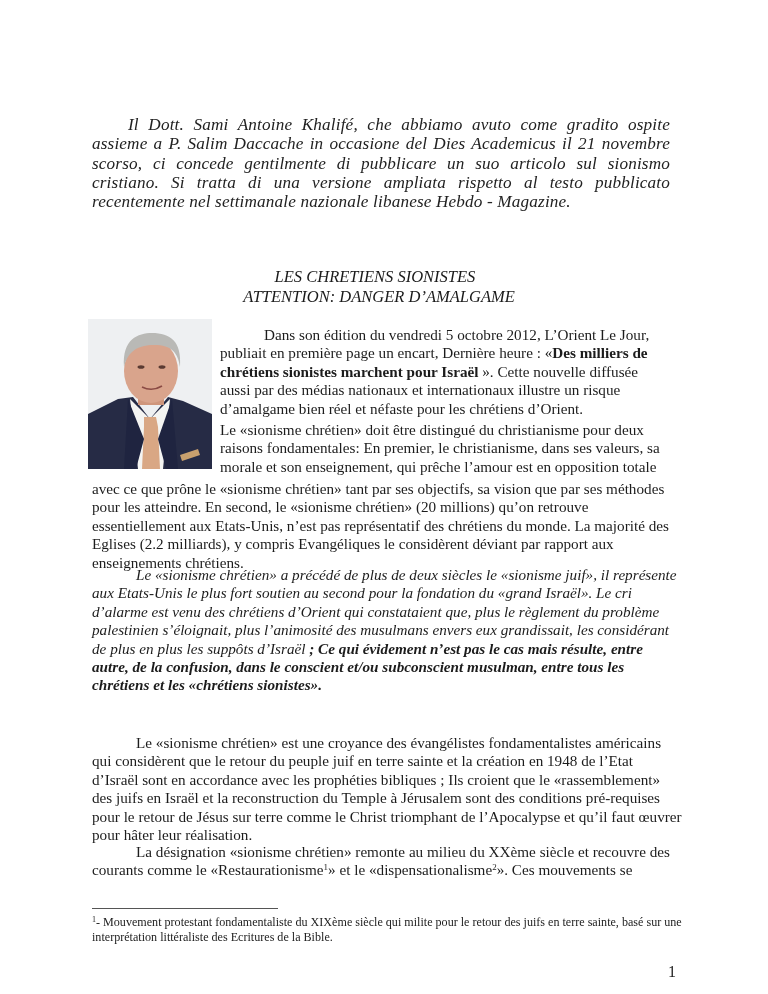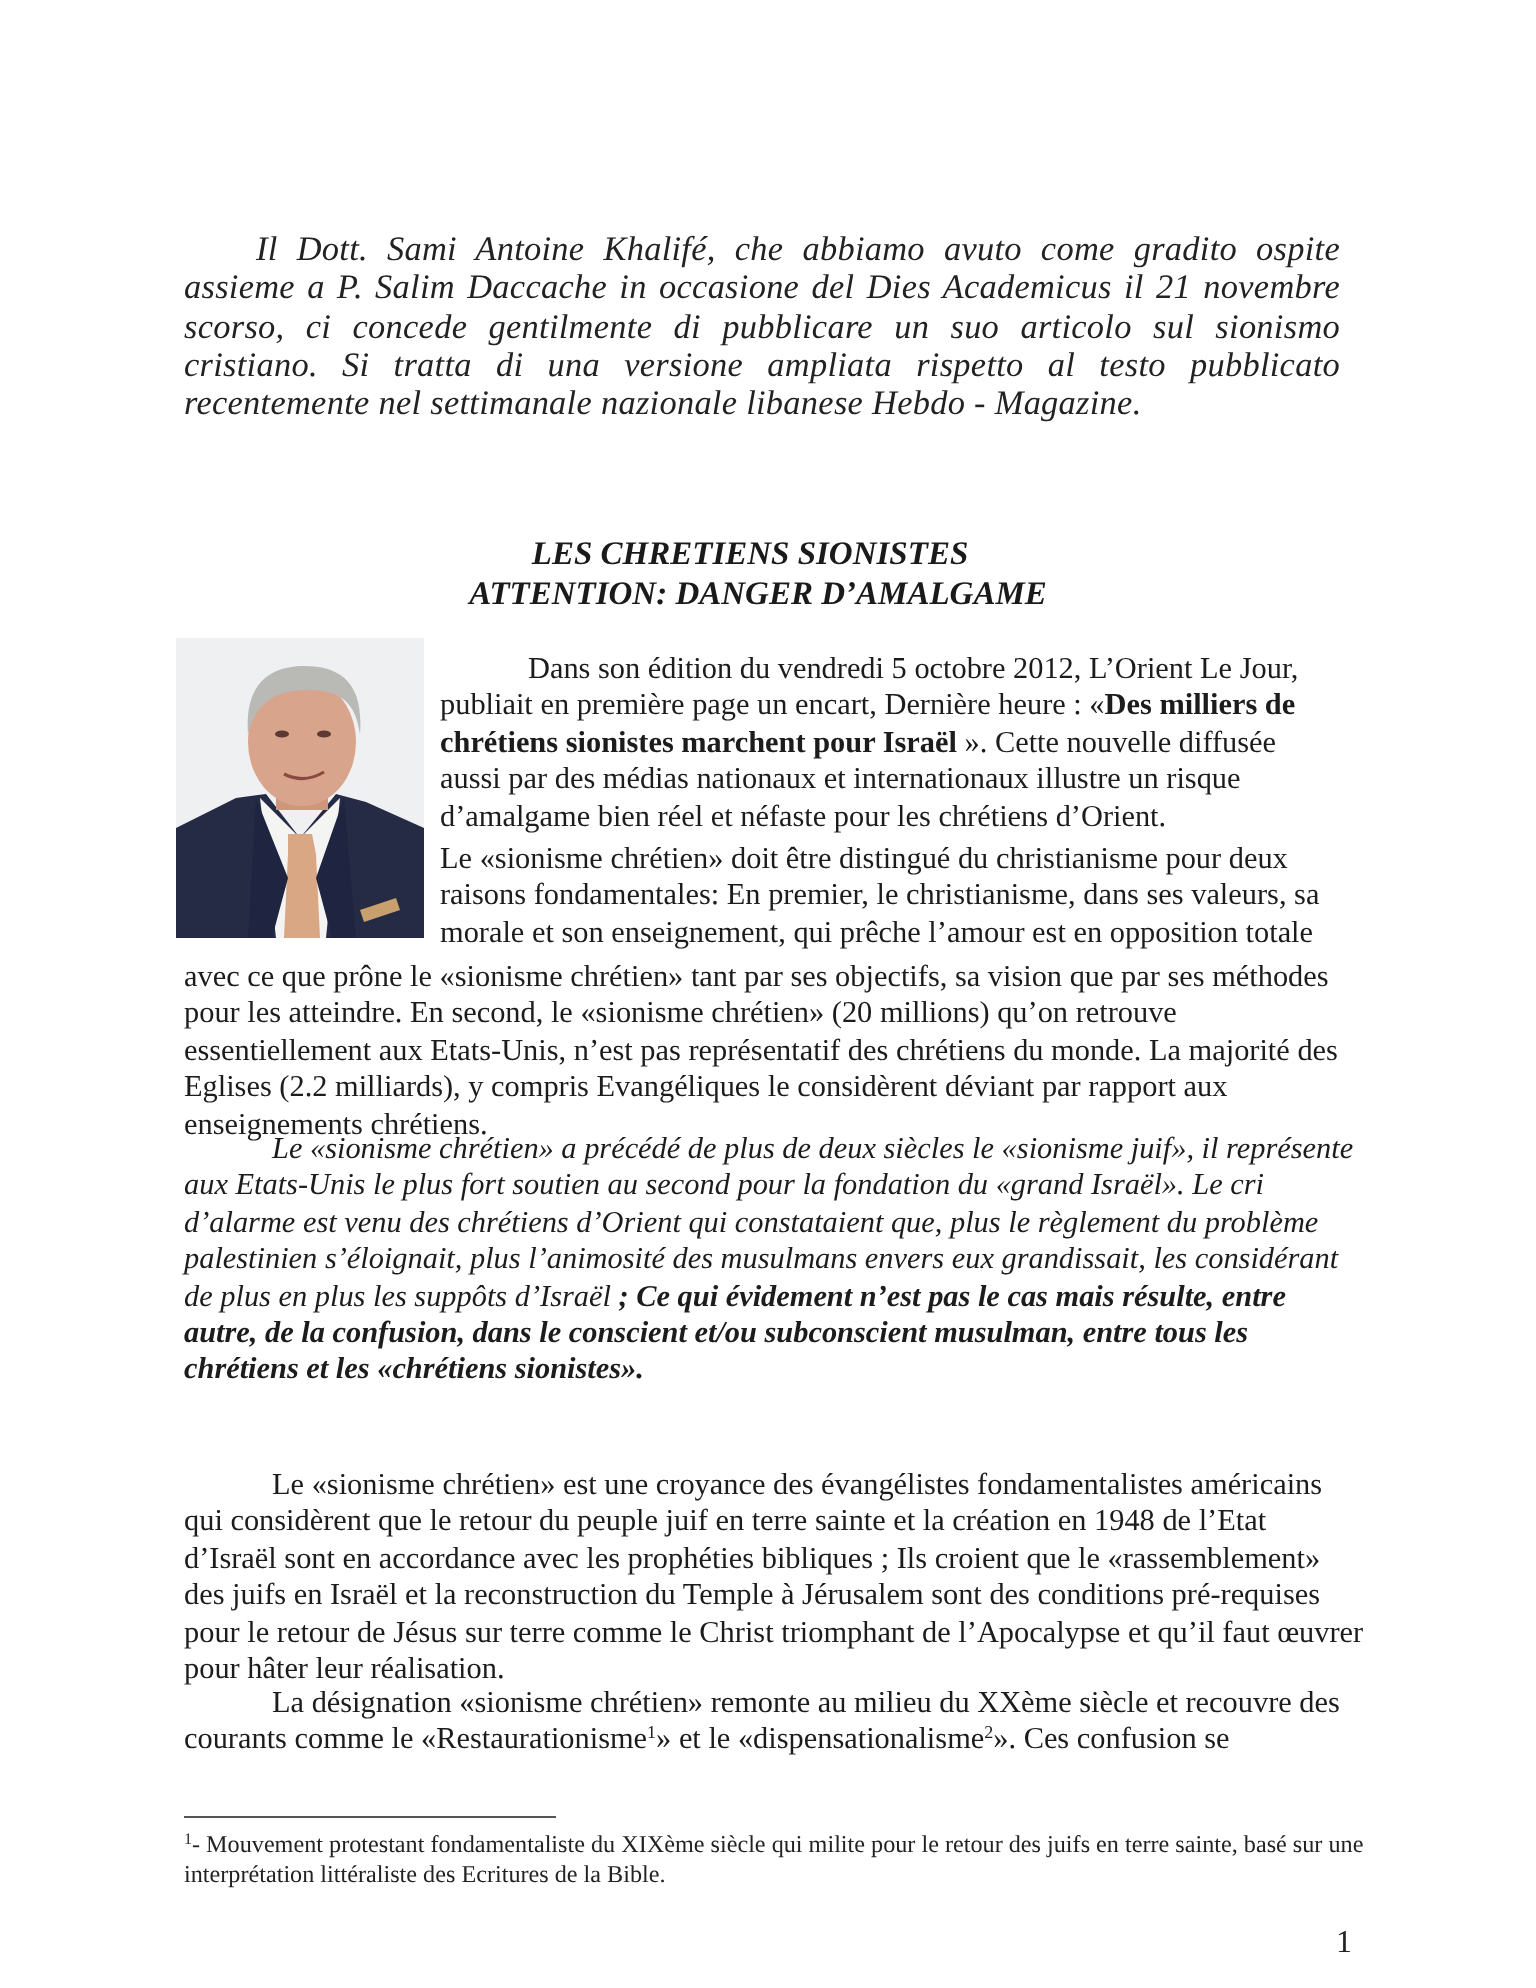--- a/index.html
+++ b/index.html
@@ -36,21 +36,21 @@
       margin: 0;
     }
     .intro .indent { display: inline-block; width: 36px; }
     .title-block {
       position: absolute;
       left: 0;
       width: 768px;
       top: 234px;
       text-align: center;
       font-style: italic;
-      font-weight: bold;
+      font-weight: normal;
       font-size: 16.5px;
       line-height: 20px;
       color: #1a1a1a;
     }
     .title-line { display: block; }
     .title-line.l1 { margin-left: -18px; }
     .title-line.l2 { margin-left: -10px; }
 
     .photo {
       position: absolute;
@@ -190,21 +190,21 @@
 
   <p class="p-float p2a body-text">Le «sionisme chrétien» doit être distingué du christianisme pour deux raisons fondamentales: En premier, le christianisme, dans ses valeurs, sa morale et son enseignement, qui prêche l’amour est en opposition totale</p>
 
   <p class="p2b body-text">avec ce que prône le «sionisme chrétien» tant par ses objectifs, sa vision que par ses méthodes pour les atteindre. En second, le «sionisme chrétien» (20 millions) qu’on retrouve essentiellement aux Etats-Unis, n’est pas représentatif des chrétiens du monde. La majorité des Eglises (2.2 milliards), y compris Evangéliques le considèrent déviant par rapport aux enseignements chrétiens.</p>
 
   <p class="p3 body-text"><span class="indent-b"></span><span>Le «sionisme chrétien» a précédé de plus de deux siècles le «sionisme juif», il représente aux Etats-Unis le plus fort soutien au second pour la fondation du «grand Israël». Le cri d’alarme est venu des chrétiens d’Orient qui constataient que, plus le règlement du problème palestinien s’éloignait, plus l’animosité des musulmans envers eux grandissait, les considérant de plus en plus les suppôts d’Israël </span><b>; Ce qui évidement n’est pas le cas mais résulte, entre autre, de la confusion, dans le conscient et/ou subconscient musulman, entre tous les chrétiens et les «chrétiens sionistes».</b></p>
 
 
   <p class="p4 body-text"><span class="indent-b"></span><span>Le «sionisme chrétien» est une croyance des évangélistes fondamentalistes américains qui considèrent que le retour du peuple juif en terre sainte et la création en 1948 de l’Etat d’Israël sont en accordance avec les prophéties bibliques ; Ils croient que le «rassemblement» des juifs en Israël et la reconstruction du Temple à Jérusalem  sont des conditions pré-requises pour le retour de Jésus sur terre comme le Christ triomphant de l’Apocalypse et qu’il faut œuvrer pour hâter leur réalisation.</span></p>
 
-  <p class="p5 body-text"><span class="indent-b"></span><span>La désignation «sionisme chrétien» remonte au milieu du XXème siècle et recouvre des courants comme le «Restaurationisme</span><sup>1</sup><span>» et le «dispensationalisme</span><sup>2</sup><span>». Ces confusion se</span></p>
+  <p class="p5 body-text"><span class="indent-b"></span><span>La désignation «sionisme chrétien» remonte au milieu du XXème siècle et recouvre des courants comme le «Restaurationisme</span><sup>1</sup><span>» et le «dispensationalisme</span><sup>2</sup><span>». Ces mouvements se</span></p>
 
   <div class="fn-rule"></div>
 
   <p class="footnote"><sup>1</sup><span>- Mouvement protestant fondamentaliste du XIXème siècle qui milite pour le retour des juifs en terre sainte, basé sur une interprétation littéraliste des Ecritures de la Bible.</span></p>
 
   <div class="page-number">1</div>
 
 </div>
 
 </body></html>

